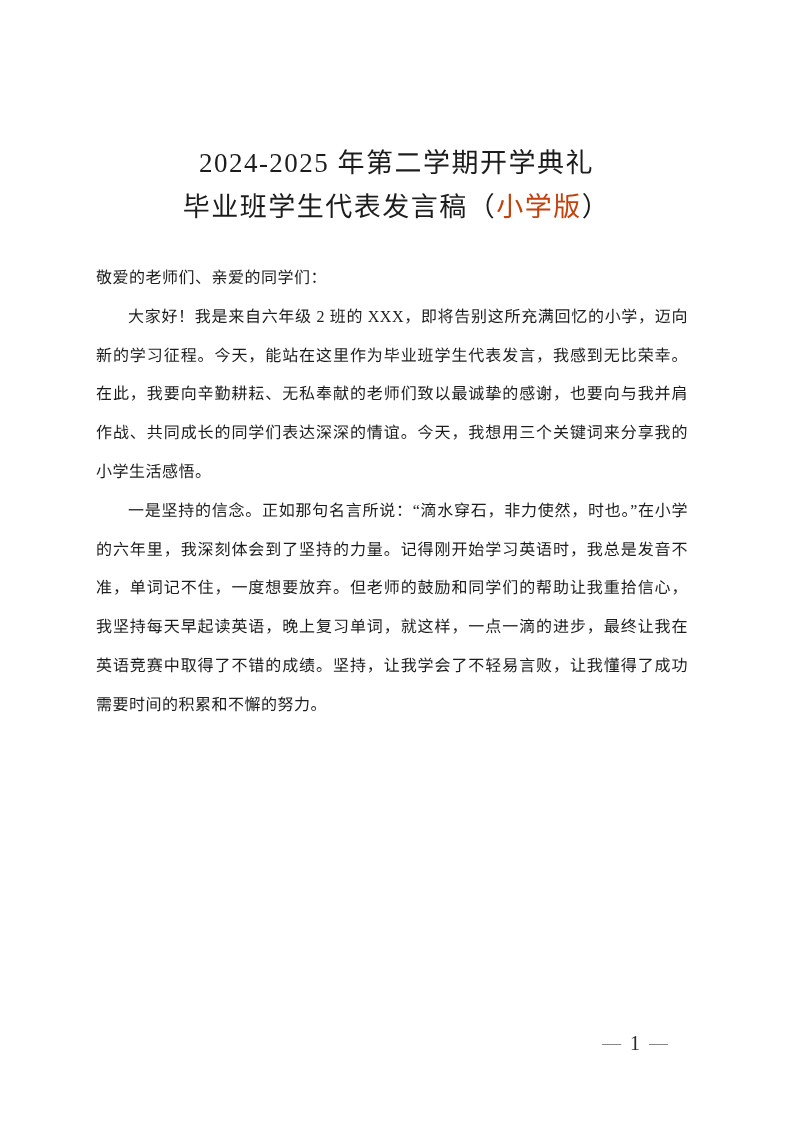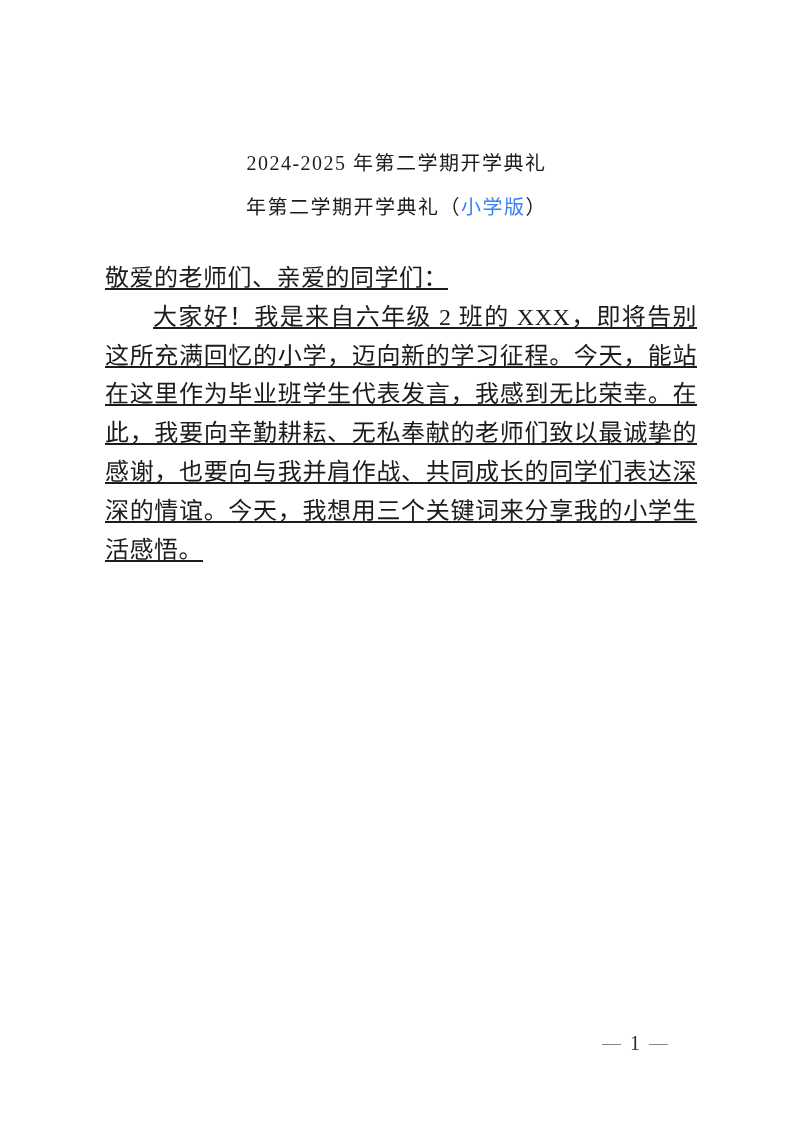--- a/index.html
+++ b/index.html
@@ -18,40 +18,39 @@
   }
   .title-block {
     position: absolute;
     top: 141px;
     left: 0;
     right: 0;
     text-align: center;
   }
   .title-line {
     display: block;
-    font-size: 20px;
+    font-size: 27px;
     line-height: 44px;
     letter-spacing: 1.5px;
     font-weight: normal;
     white-space: nowrap;
   }
   .edition-red {
-    color: #3b82f6;
+    color: #c2410c;
   }
   .body-block {
     position: absolute;
     top: 259px;
-    left: 105px;
+    left: 96px;
     width: 592px;
-    font-size: 24px;
+    font-size: 16px;
     line-height: 38.8px;
     text-align: justify;
     text-justify: inter-character;
     letter-spacing: 0.5px;
-    text-decoration: underline;
   }
   .body-block p {
     margin: 0;
     padding: 0;
     text-align-last: left;
   }
   .para {
     text-indent: 2em;
   }
   .page-footer {
@@ -74,26 +73,27 @@
     color: #2a2a2a;
   }
 </style>
 </head>
 <body>
 
 <div class="page">
 
   <div class="title-block">
     <span class="title-line">2024-2025 年第二学期开学典礼</span>
-    <span class="title-line"><span>年第二学期开学典礼（</span><span class="edition-red">小学版</span><span>）</span></span>
+    <span class="title-line"><span>毕业班学生代表发言稿（</span><span class="edition-red">小学版</span><span>）</span></span>
   </div>
 
   <div class="body-block">
     <p class="salutation">敬爱的老师们、亲爱的同学们：</p>
     <p class="para">大家好！我是来自六年级 2 班的 XXX，即将告别这所充满回忆的小学，迈向新的学习征程。今天，能站在这里作为毕业班学生代表发言，我感到无比荣幸。在此，我要向辛勤耕耘、无私奉献的老师们致以最诚挚的感谢，也要向与我并肩作战、共同成长的同学们表达深深的情谊。今天，我想用三个关键词来分享我的小学生活感悟。</p>
+    <p class="para">一是坚持的信念。正如那句名言所说：“滴水穿石，非力使然，时也。”在小学的六年里，我深刻体会到了坚持的力量。记得刚开始学习英语时，我总是发音不准，单词记不住，一度想要放弃。但老师的鼓励和同学们的帮助让我重拾信心，我坚持每天早起读英语，晚上复习单词，就这样，一点一滴的进步，最终让我在英语竞赛中取得了不错的成绩。坚持，让我学会了不轻易言败，让我懂得了成功需要时间的积累和不懈的努力。</p>
   </div>
 
   <div class="page-footer">
     <span class="footer-dash">—</span>
     <span class="footer-num">1</span>
     <span class="footer-dash">—</span>
   </div>
 
 </div>
 

